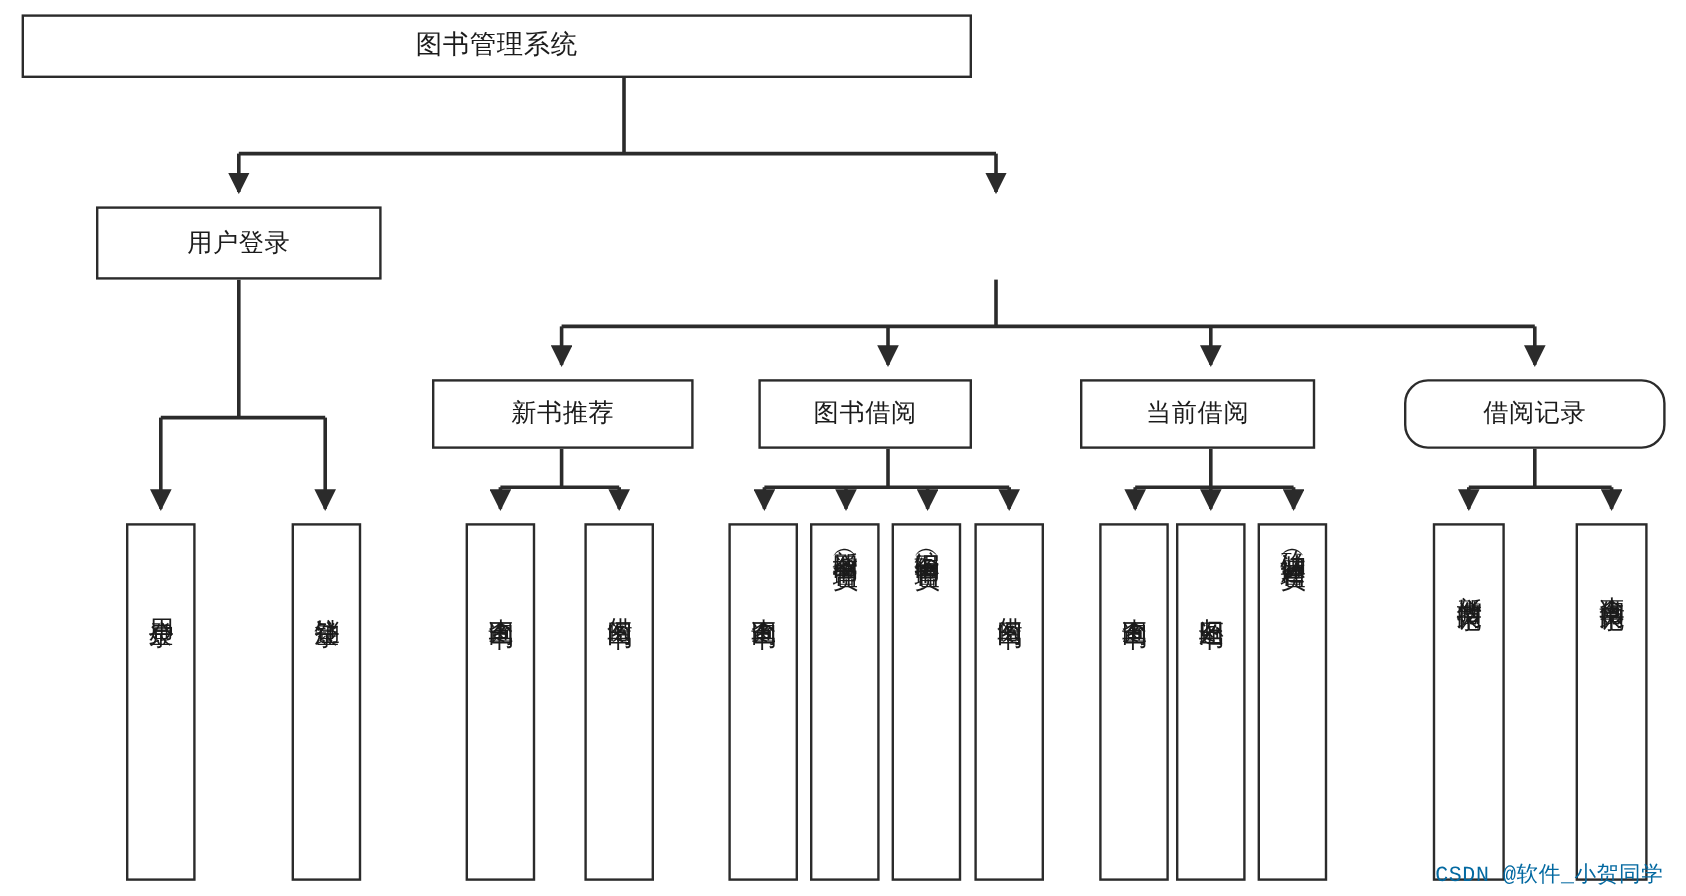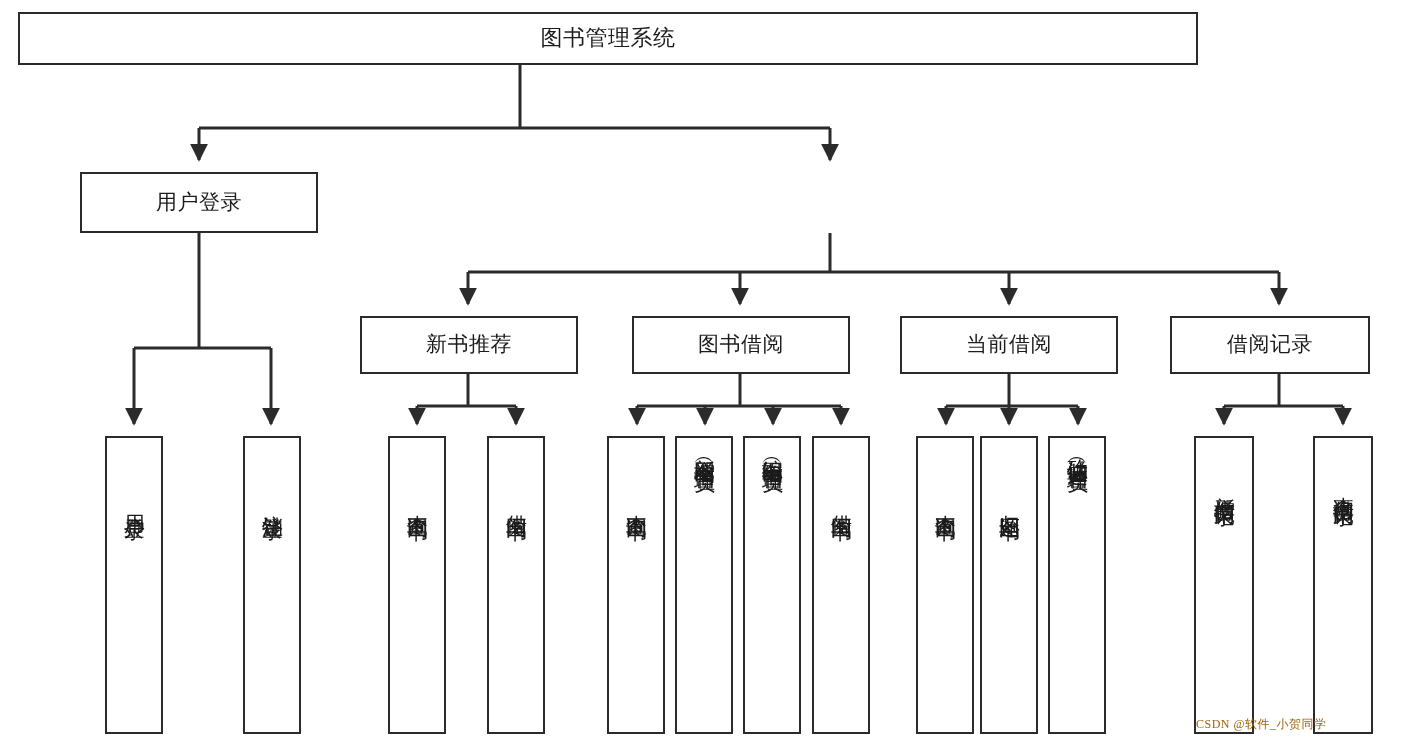--- a/index.html
+++ b/index.html
@@ -67,25 +67,25 @@
     margin-top: 4px;
   }
   .node.v.mid .node-label {
     margin-top: 60px;
   }
   .node.v.mid3 .node-label {
     margin-top: 42px;
   }
   .watermark {
     position: absolute;
-    font-size: 12px;
-    color: #a16207;
+    font-size: 18px;
+    color: #0369a1;
     white-space: nowrap;
     letter-spacing: 0.5px;
-    font-family: Liberation Serif, serif;
+    font-family: Liberation Mono, monospace;
   }
 </style>
 </head>
 <body>
 
 <div id="diagram-root">
 
   <svg id="edge-layer" viewBox="0 0 1405 747" width="1405" height="747" xmlns="http://www.w3.org/2000/svg">
     <defs>
       <marker id="arrow" viewBox="0 0 10 10" refX="9" refY="5" markerWidth="6" markerHeight="6" orient="auto-start-reverse">
@@ -129,38 +129,38 @@
       <path d="M 1009 406 L 1009 424" marker-end="url(#arrow)"></path>
       <path d="M 1078 406 L 1078 424" marker-end="url(#arrow)"></path>
 
       <path d="M 1279 374 L 1279 406"></path>
       <path d="M 1224 406 L 1343 406"></path>
       <path d="M 1224 406 L 1224 424" marker-end="url(#arrow)"></path>
       <path d="M 1343 406 L 1343 424" marker-end="url(#arrow)"></path>
     </g>
   </svg>
 
-  <div class="node h root" style="left:18px; top:12px; width:1180px; height:53px;">
+  <div class="node h root" style="left:18px; top:12px; width:792px; height:53px;">
     <span class="node-label">图书管理系统</span>
   </div>
 
   <div class="node h" style="left:80px; top:172px; width:238px; height:61px;">
     <span class="node-label">用户登录</span>
   </div>
 
   <div class="node h" style="left:360px; top:316px; width:218px; height:58px;align-items:center;">
     <span class="node-label">新书推荐</span>
   </div>
-  <div class="node h" style="left:632px; top:316px; width:218px; height:58px;justify-content:center;">
+  <div class="node h" style="left:632px; top:316px; width:178px; height:58px;justify-content:center;">
     <span class="node-label">图书借阅</span>
   </div>
-  <div class="node h" style="left:900px; top:316px; width:218px; height:58px;">
+  <div class="node h" style="left:900px; top:316px; width:196px; height:58px;">
     <span class="node-label">当前借阅</span>
   </div>
-  <div class="node h" style="left:1170px; top:316px; width:200px; height:58px;">
+  <div class="node h" style="left:1170px; top:316px; width:218px; height:58px;border-radius:20px;">
     <span class="node-label">借阅记录</span>
   </div>
 
   <div class="node v mid" style="left:105px; top:436px; width:58px; height:298px;">
     <span class="node-label">用户登录</span>
   </div>
   <div class="node v mid" style="left:243px; top:436px; width:58px; height:298px;">
     <span class="node-label">注销登录</span>
   </div>
 

